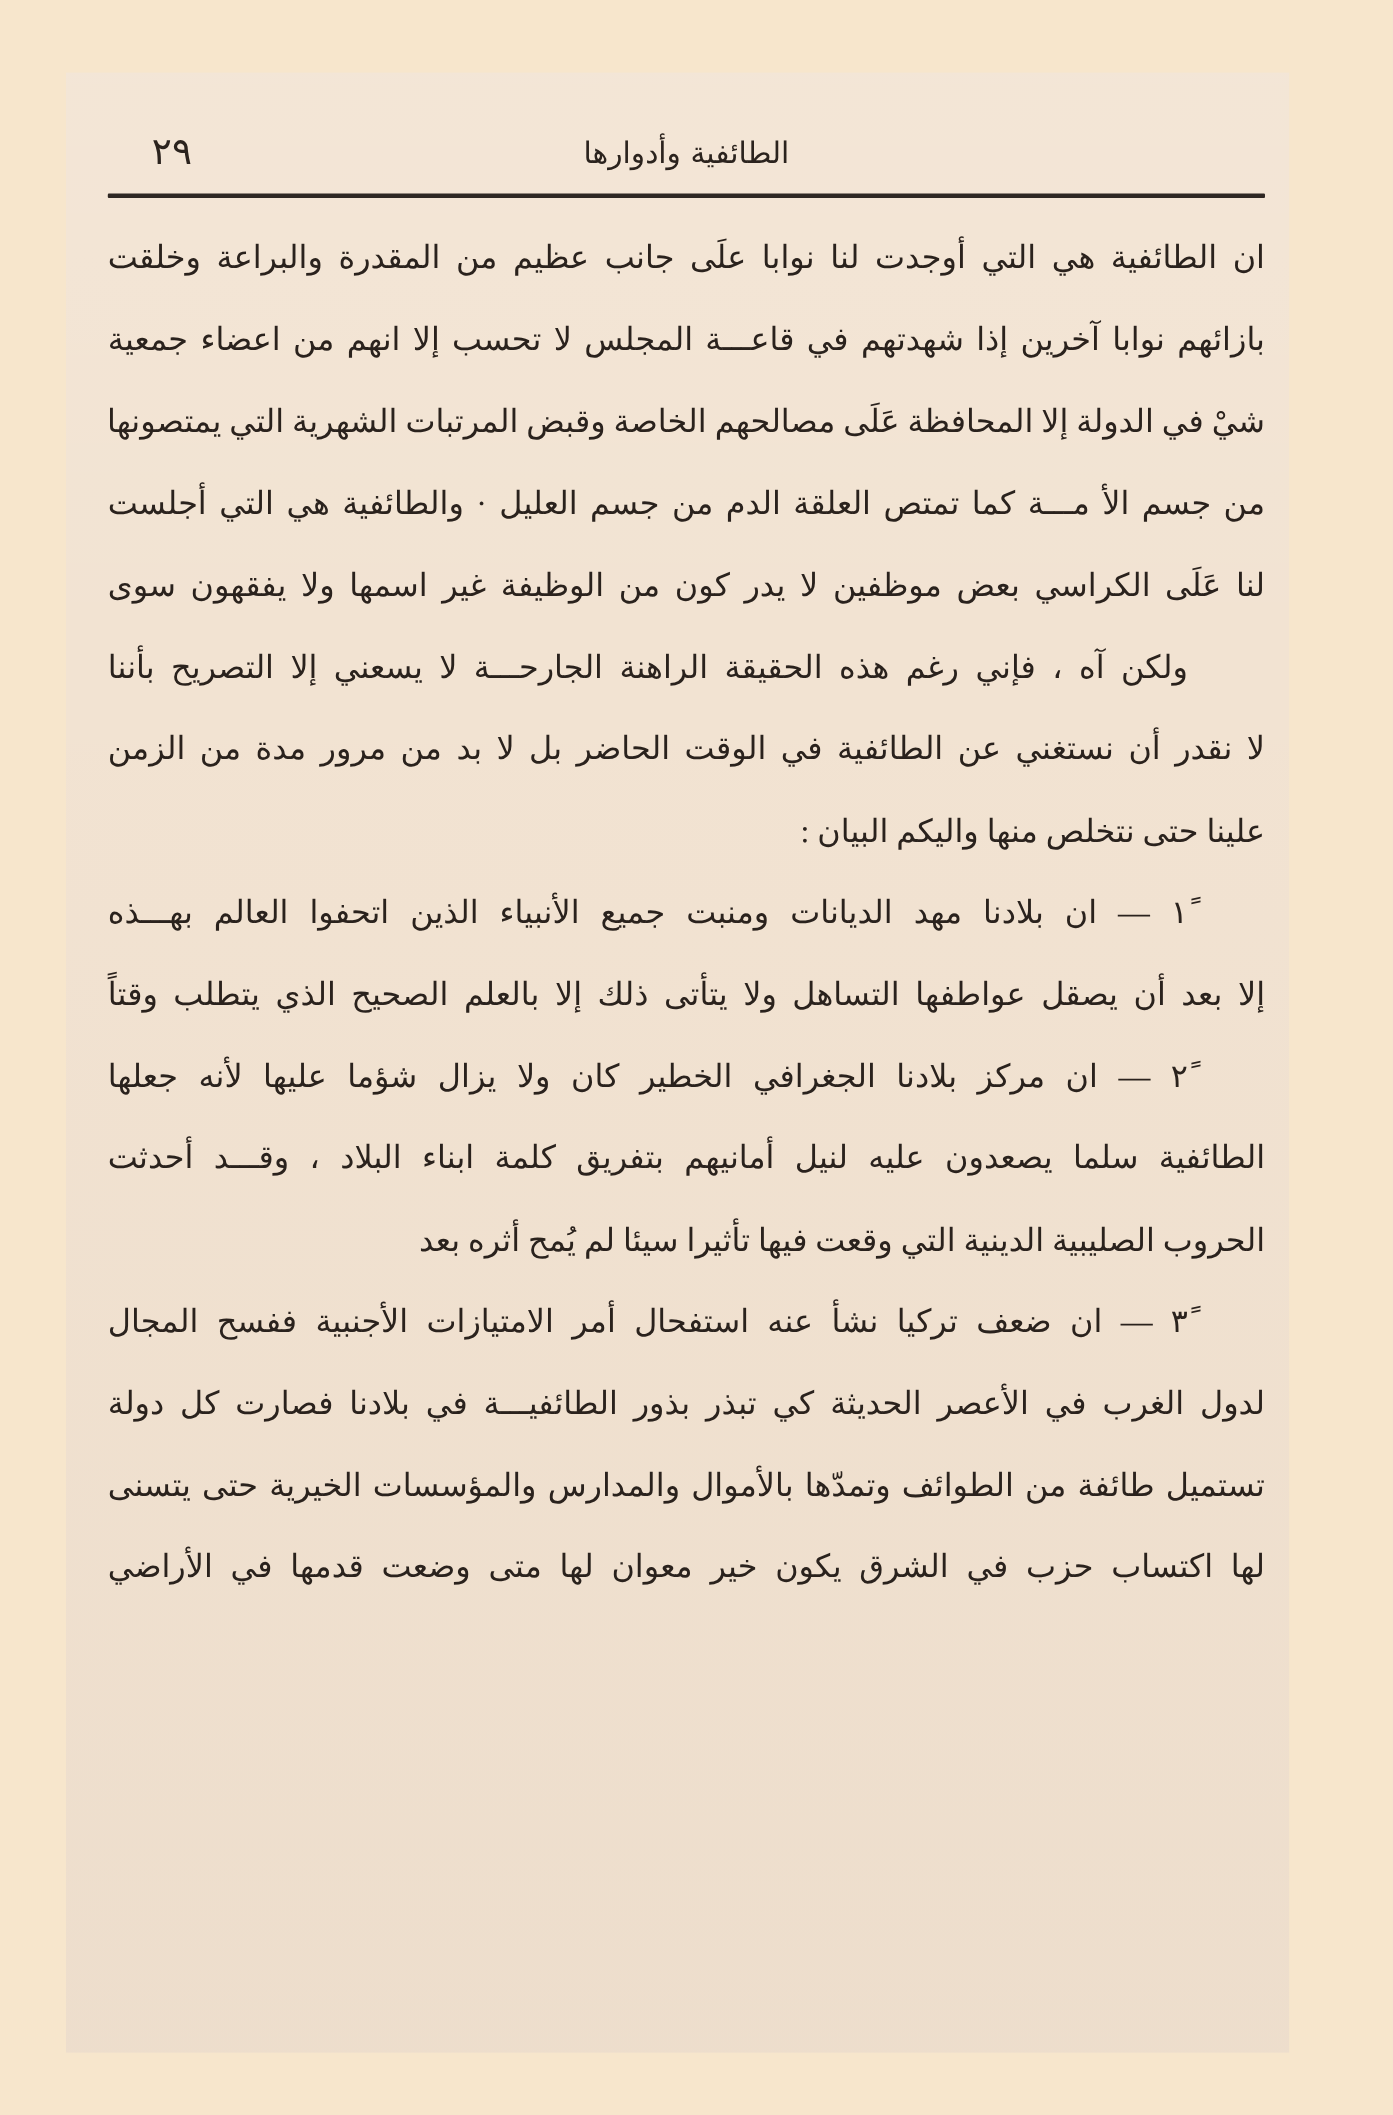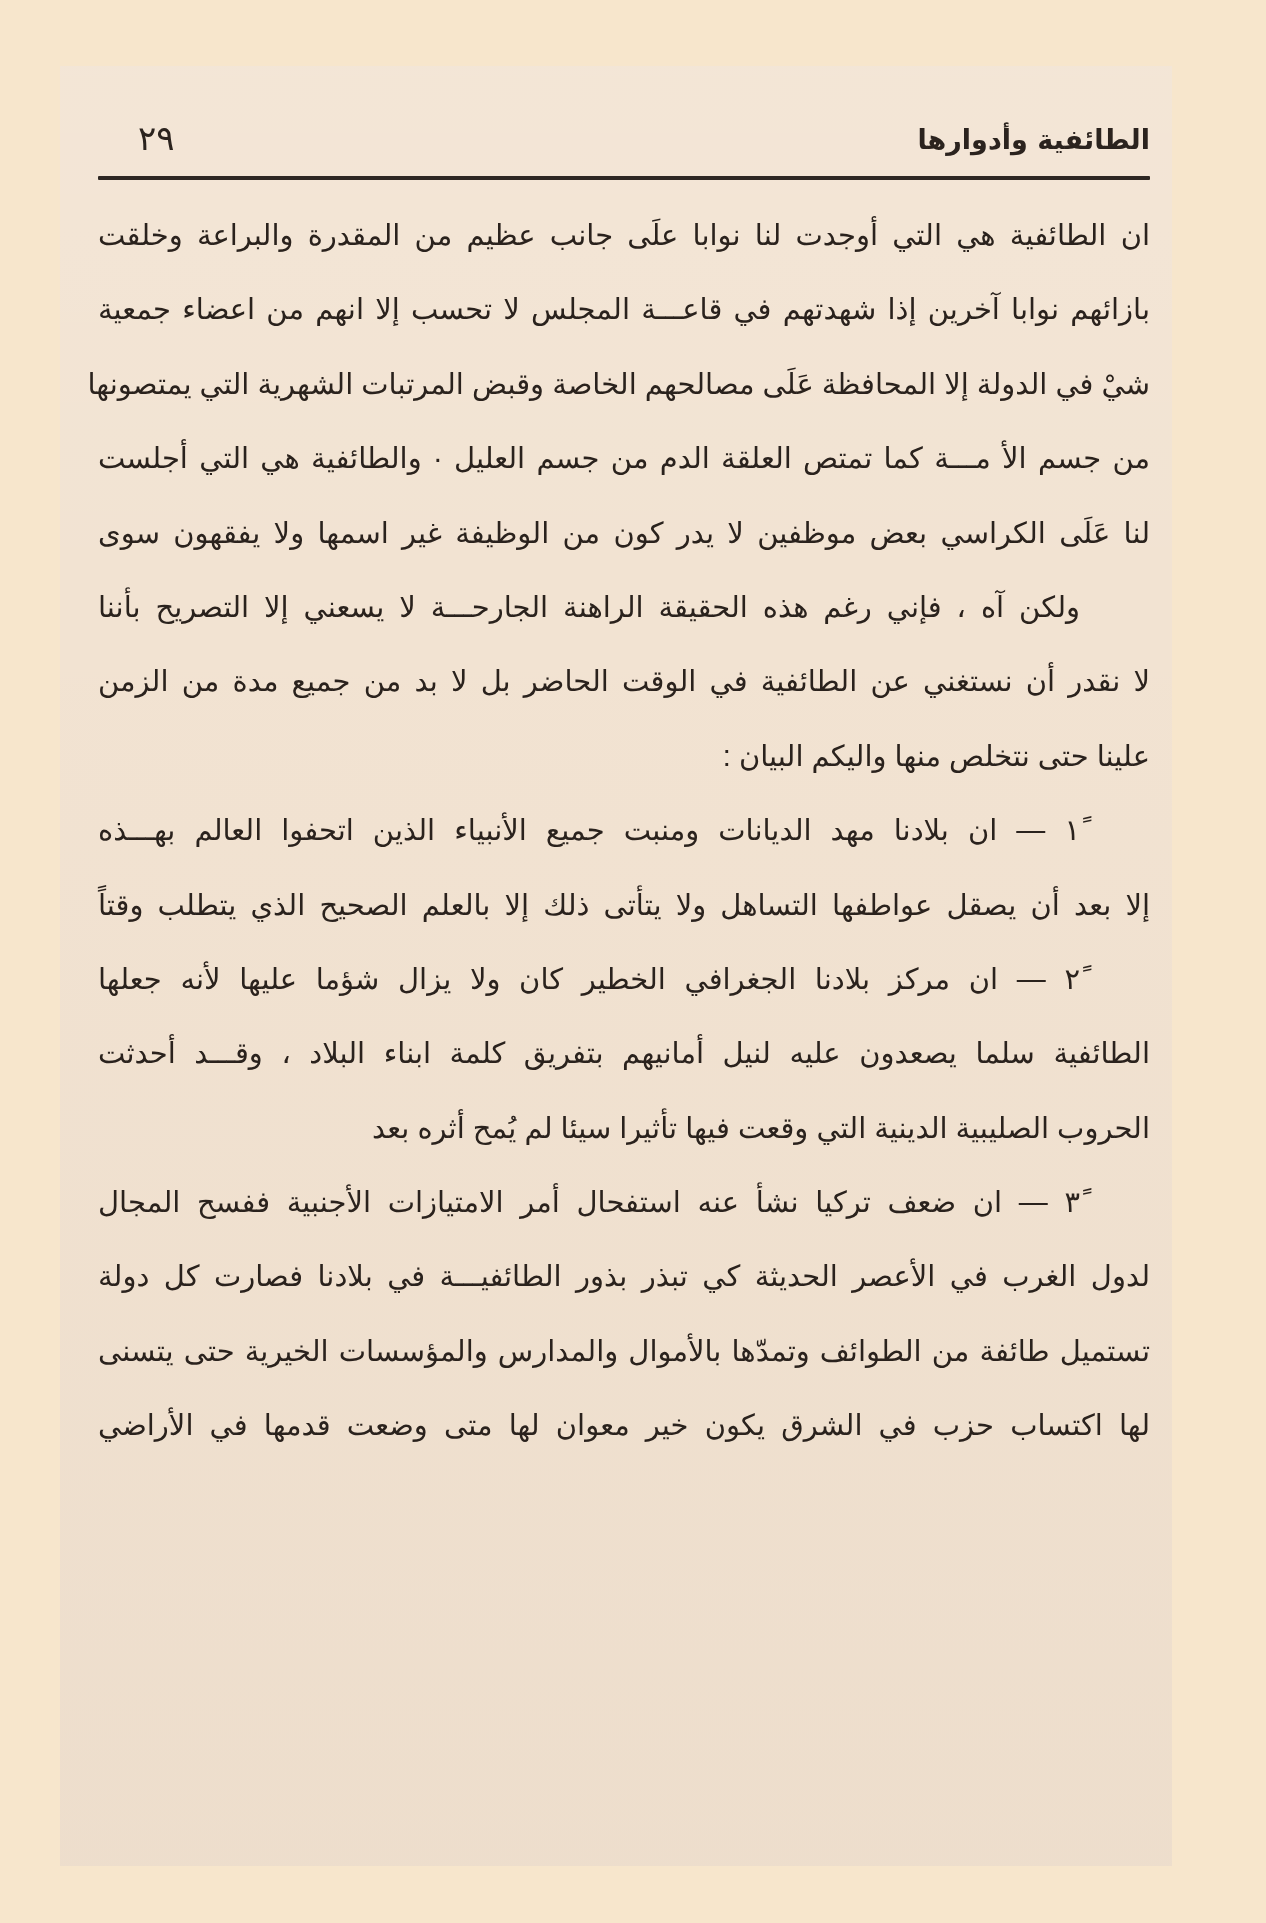--- a/index.html
+++ b/index.html
@@ -38,25 +38,24 @@
       top: 58px;
       left: 0;
       right: 0;
       height: 50px;
     }
     .running-title {
       position: absolute;
       left: 0;
       right: 0;
       top: 0;
-      text-align: right;
+      text-align: center;
       font-size: 27px;
       font-family: "DejaVu Sans", sans-serif;
       color: #2b231e;
-      font-weight: bold;
     }
     .page-number {
       position: absolute;
       left: 40px;
       top: -6px;
       font-size: 34px;
       direction: rtl;
       color: #2b231e;
       font-family: "DejaVu Sans", sans-serif;
     }
@@ -77,21 +76,21 @@
     }
     .line {
       display: block;
       height: 74.4px;
       line-height: 74.4px;
       font-size: 29px;
       text-align: justify;
       text-align-last: justify;
       white-space: nowrap;
       overflow: visible;
-      font-family: Liberation Sans, sans-serif;
+      font-family: Liberation Serif, serif;
     }
     .line.last {
       text-align-last: right;
     }
     .line.indent {
       padding-right: 70px;
     }
   </style>
 </head>
 <body>
@@ -107,21 +106,21 @@
 
     <div class="body-text">
 
       <span class="line">ان الطائفية هي التي أوجدت لنا نوابا علَى جانب عظيم من المقدرة والبراعة وخلقت</span>
       <span class="line">بازائهم نوابا آخرين إذا شهدتهم في قاعـــة المجلس لا تحسب إلا انهم من اعضاء جمعية</span>
       <span class="line">شيْ في الدولة إلا المحافظة عَلَى مصالحهم الخاصة وقبض المرتبات الشهرية التي يمتصونها</span>
       <span class="line">من جسم الأ مـــة كما تمتص العلقة الدم من جسم العليل · والطائفية هي التي أجلست</span>
       <span class="line">لنا عَلَى الكراسي بعض موظفين لا يدر كون من الوظيفة غير اسمها ولا يفقهون سوى</span>
 
       <span class="line indent">ولكن آه ، فإني رغم هذه الحقيقة الراهنة الجارحـــة لا يسعني إلا التصريح بأننا</span>
-      <span class="line">لا نقدر أن نستغني عن الطائفية في الوقت الحاضر بل لا بد من جميع مدة من الزمن</span>
+      <span class="line">لا نقدر أن نستغني عن الطائفية في الوقت الحاضر بل لا بد من مرور مدة من الزمن</span>
       <span class="line last">علينا حتى نتخلص منها واليكم البيان :</span>
 
       <span class="line indent">١ً — ان بلادنا مهد الديانات ومنبت جميع الأنبياء الذين اتحفوا العالم بهـــذه</span>
       <span class="line">إلا بعد أن يصقل عواطفها التساهل ولا يتأتى ذلك إلا بالعلم الصحيح الذي يتطلب وقتاً</span>
 
       <span class="line indent">٢ً — ان مركز بلادنا الجغرافي الخطير كان ولا يزال شؤما عليها لأنه جعلها</span>
       <span class="line">الطائفية سلما يصعدون عليه لنيل أمانيهم بتفريق كلمة ابناء البلاد ، وقـــد أحدثت</span>
       <span class="line last">الحروب الصليبية الدينية التي وقعت فيها تأثيرا سيئا لم يُمح أثره بعد</span>
 
       <span class="line indent">٣ً — ان ضعف تركيا نشأ عنه استفحال أمر الامتيازات الأجنبية ففسح المجال</span>

